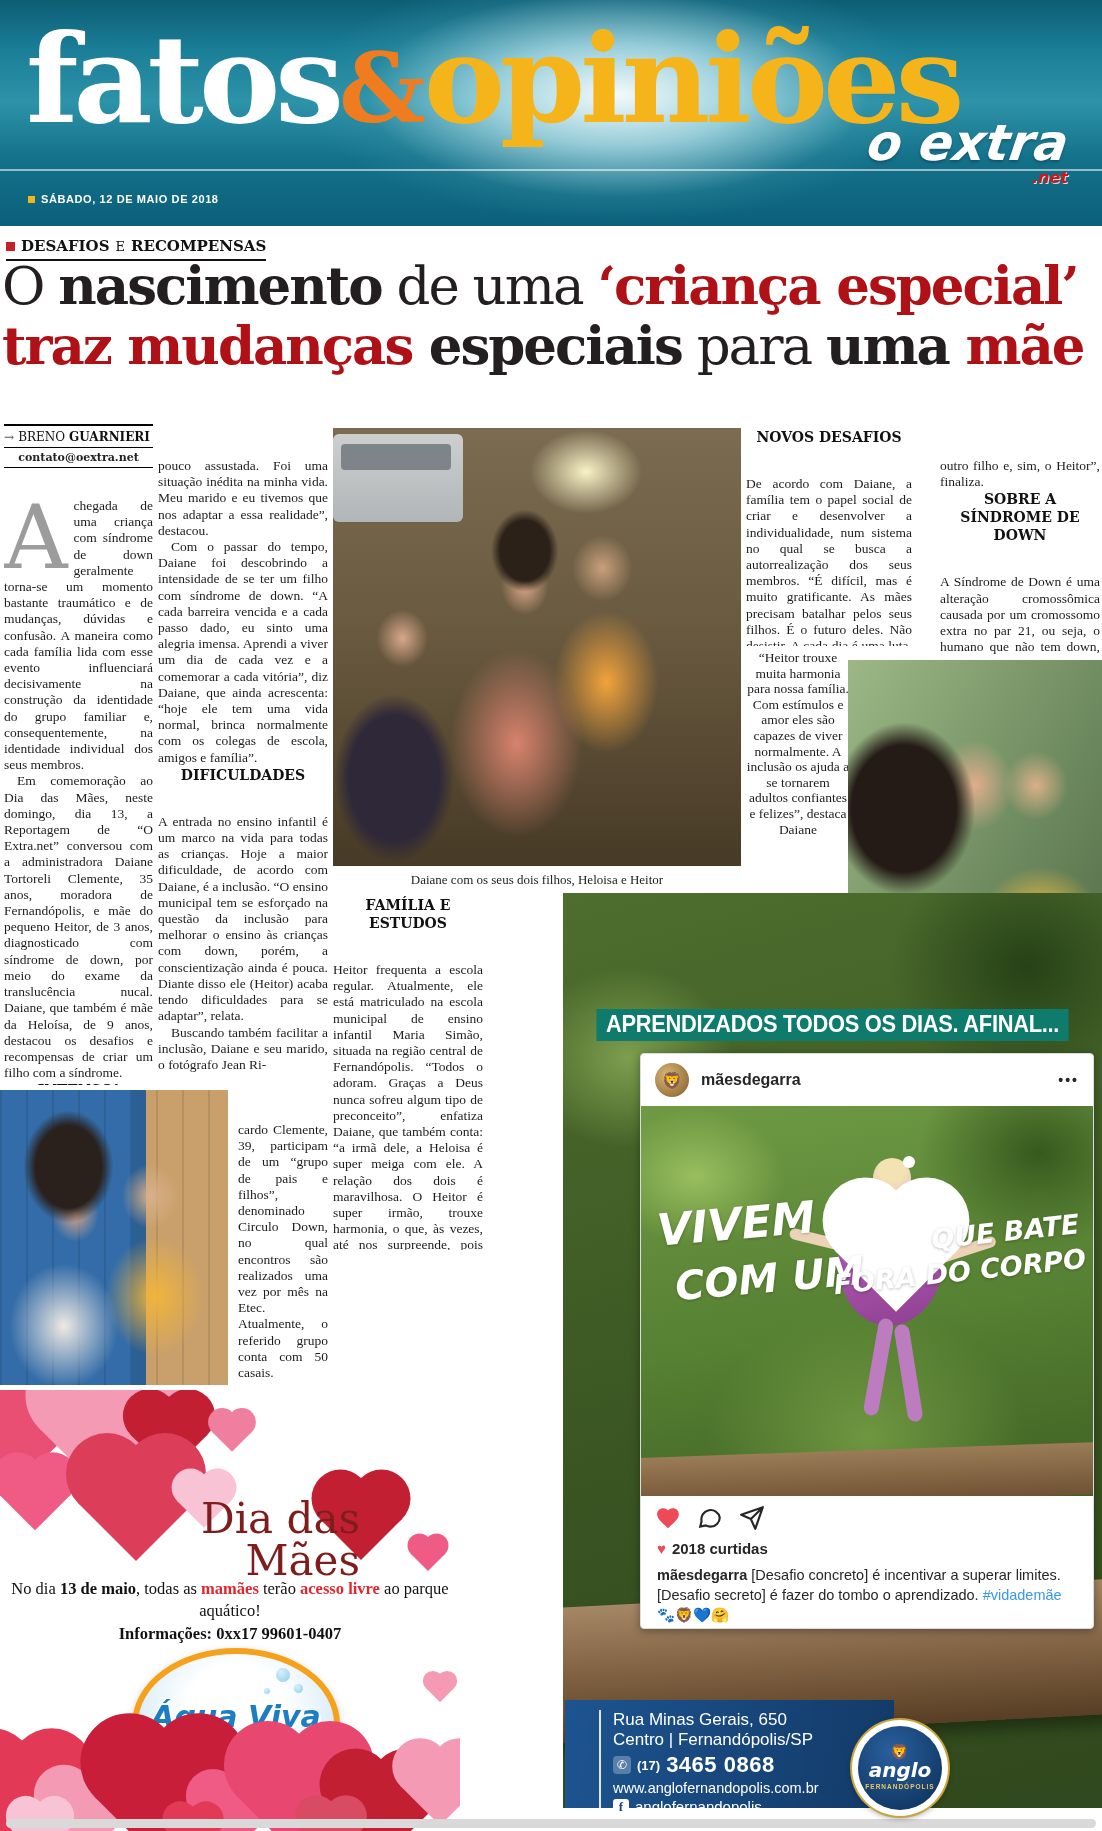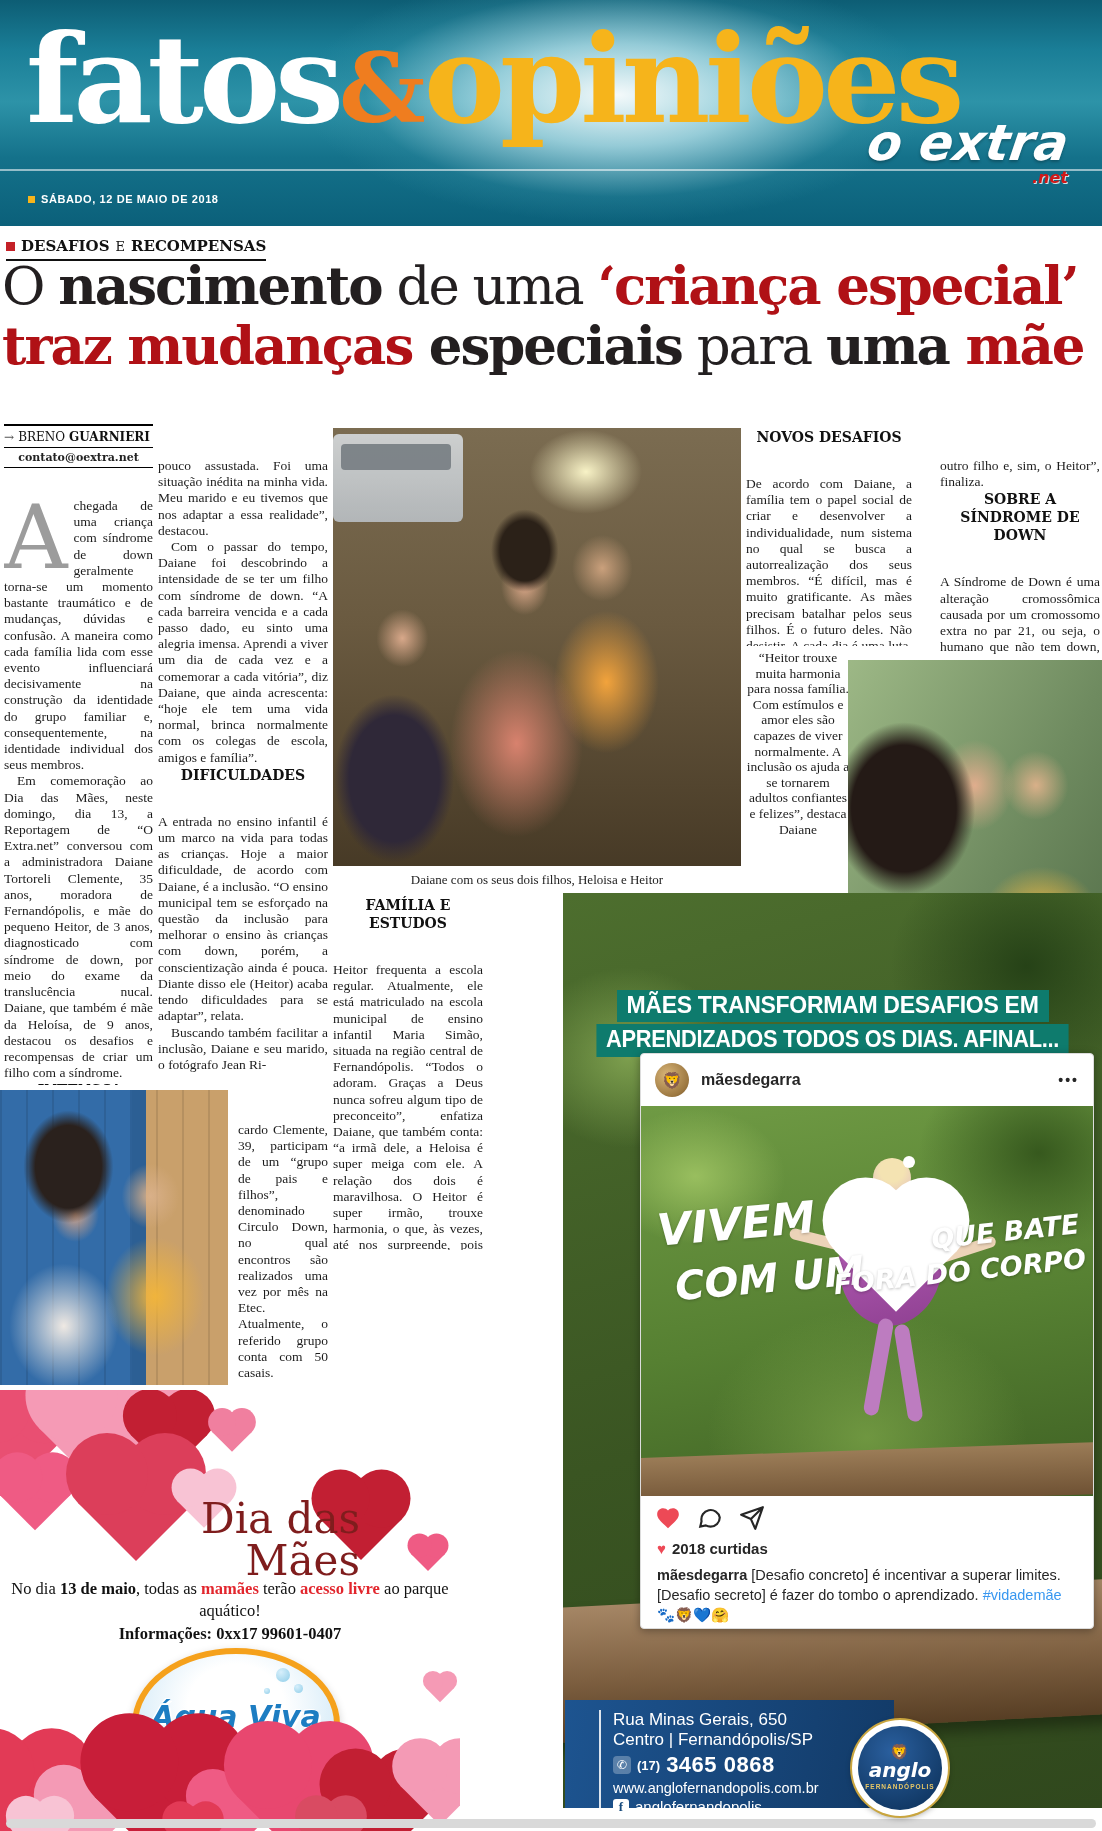--- a/index.html
+++ b/index.html
@@ -269,21 +269,21 @@
   <div class="photo photo-door"></div>
 
   <div class="photo ig-bg">
     <div class="beam">
       <div class="shoe" style="left:228px;top:-14px;"></div>
       <div class="shoe" style="left:262px;top:-10px;"></div>
     </div>
   </div>
 
   <div class="banner">
-    <span>MÃES TRANSFORMAM DESAFIOS EM</span><br>
+    <br>
     <span class="b2">APRENDIZADOS TODOS OS DIAS. AFINAL...</span>
   </div>
 
   <div class="igcard">
     <div class="ig-head">
       <div class="ig-avatar">
           <span>🦁</span>
         </div>
       <div class="ig-user">mãesdegarra</div>
       <div class="ig-menu">•••</div>

